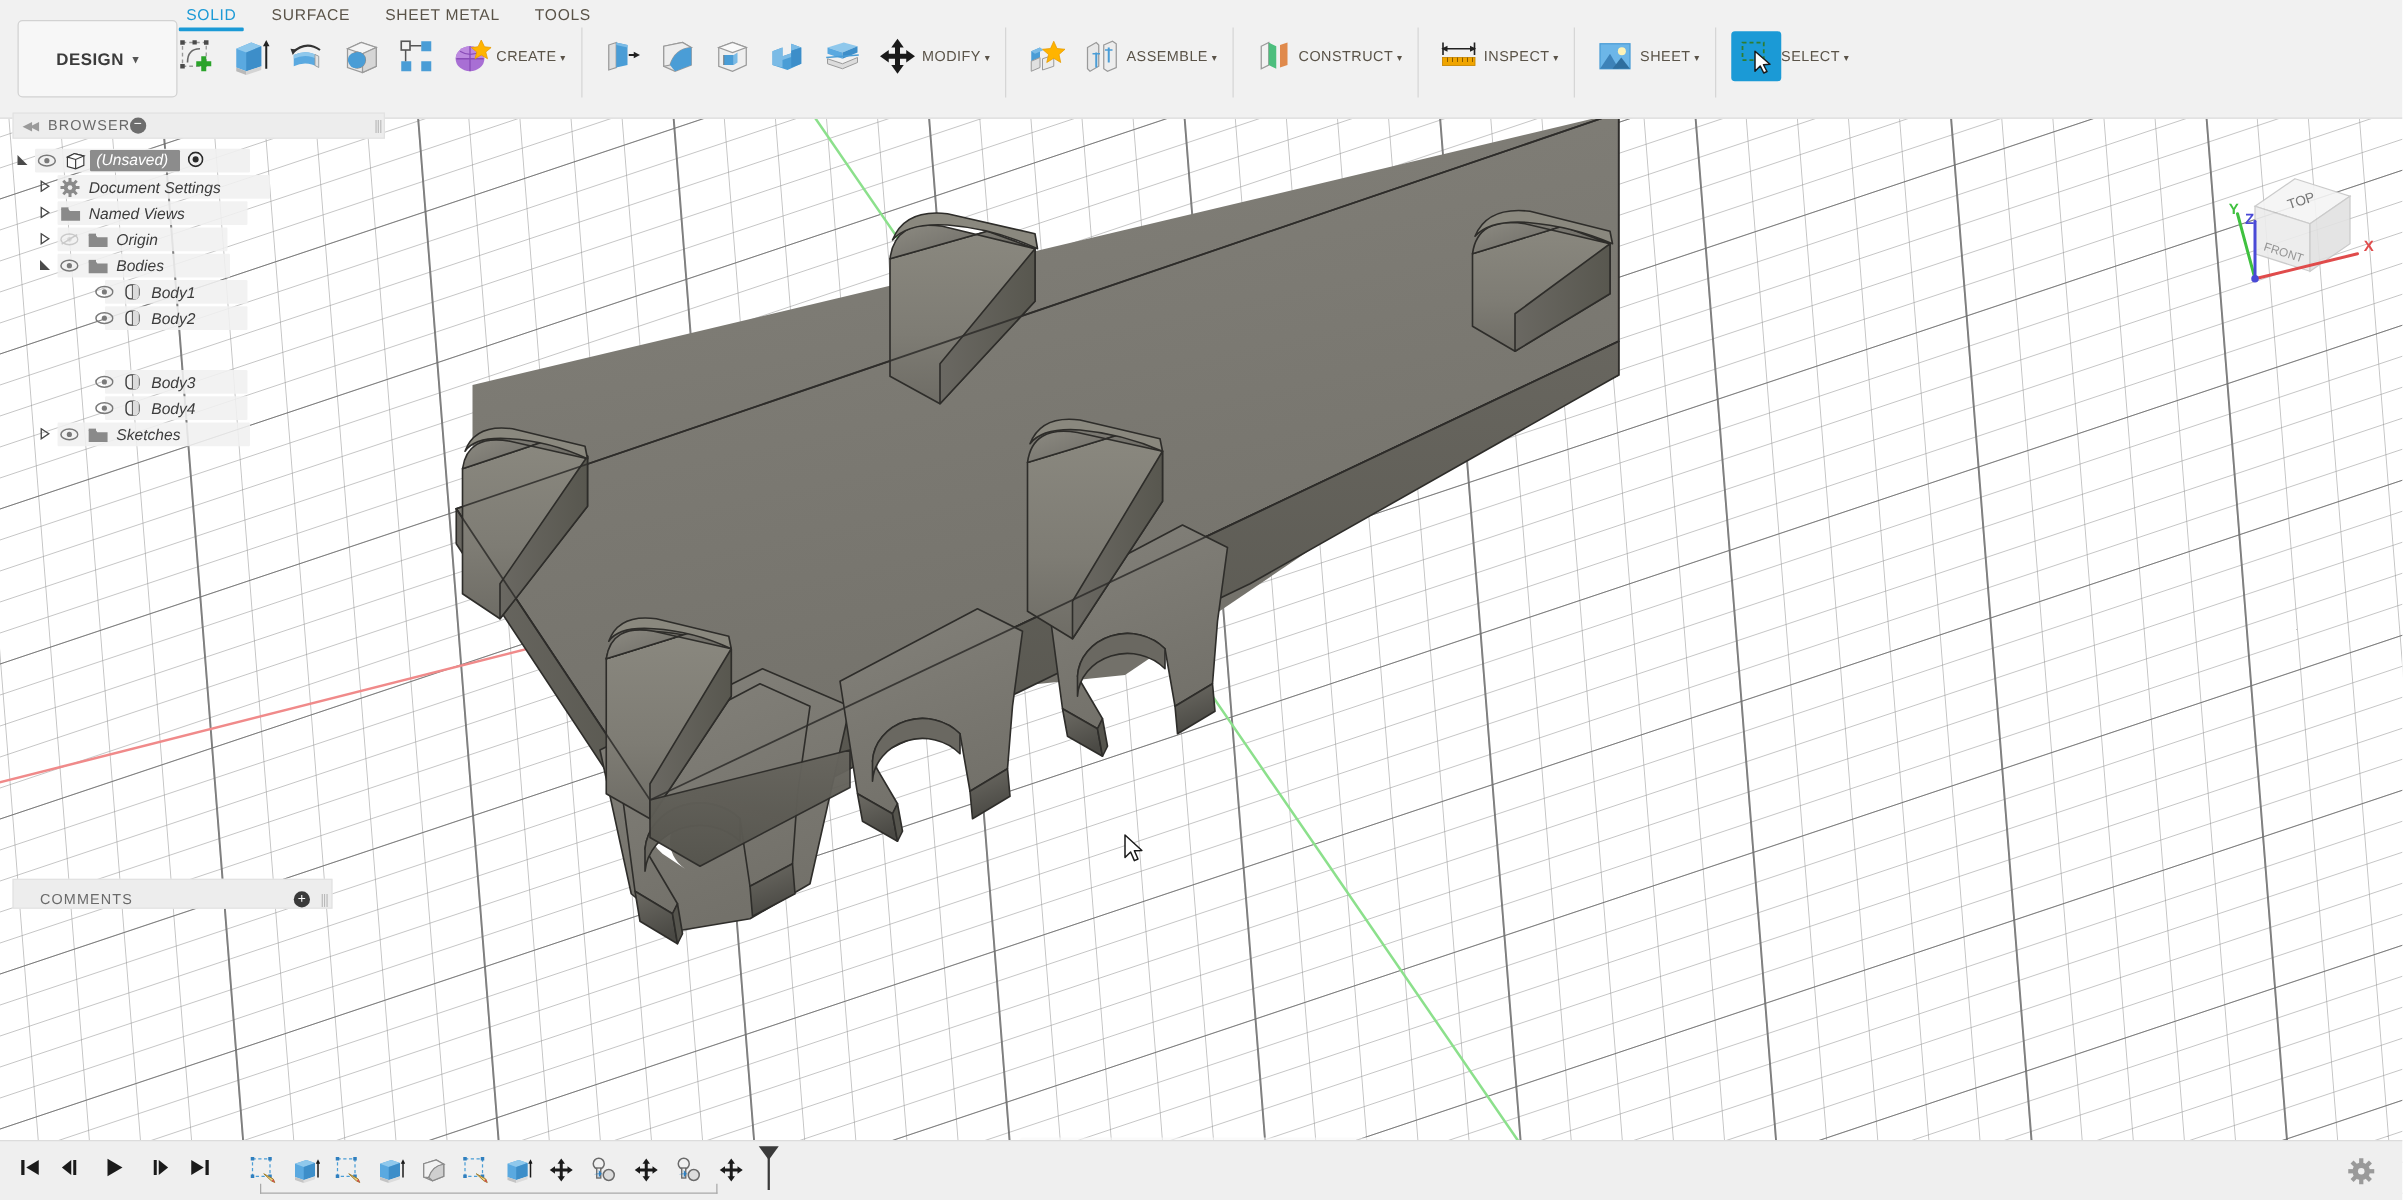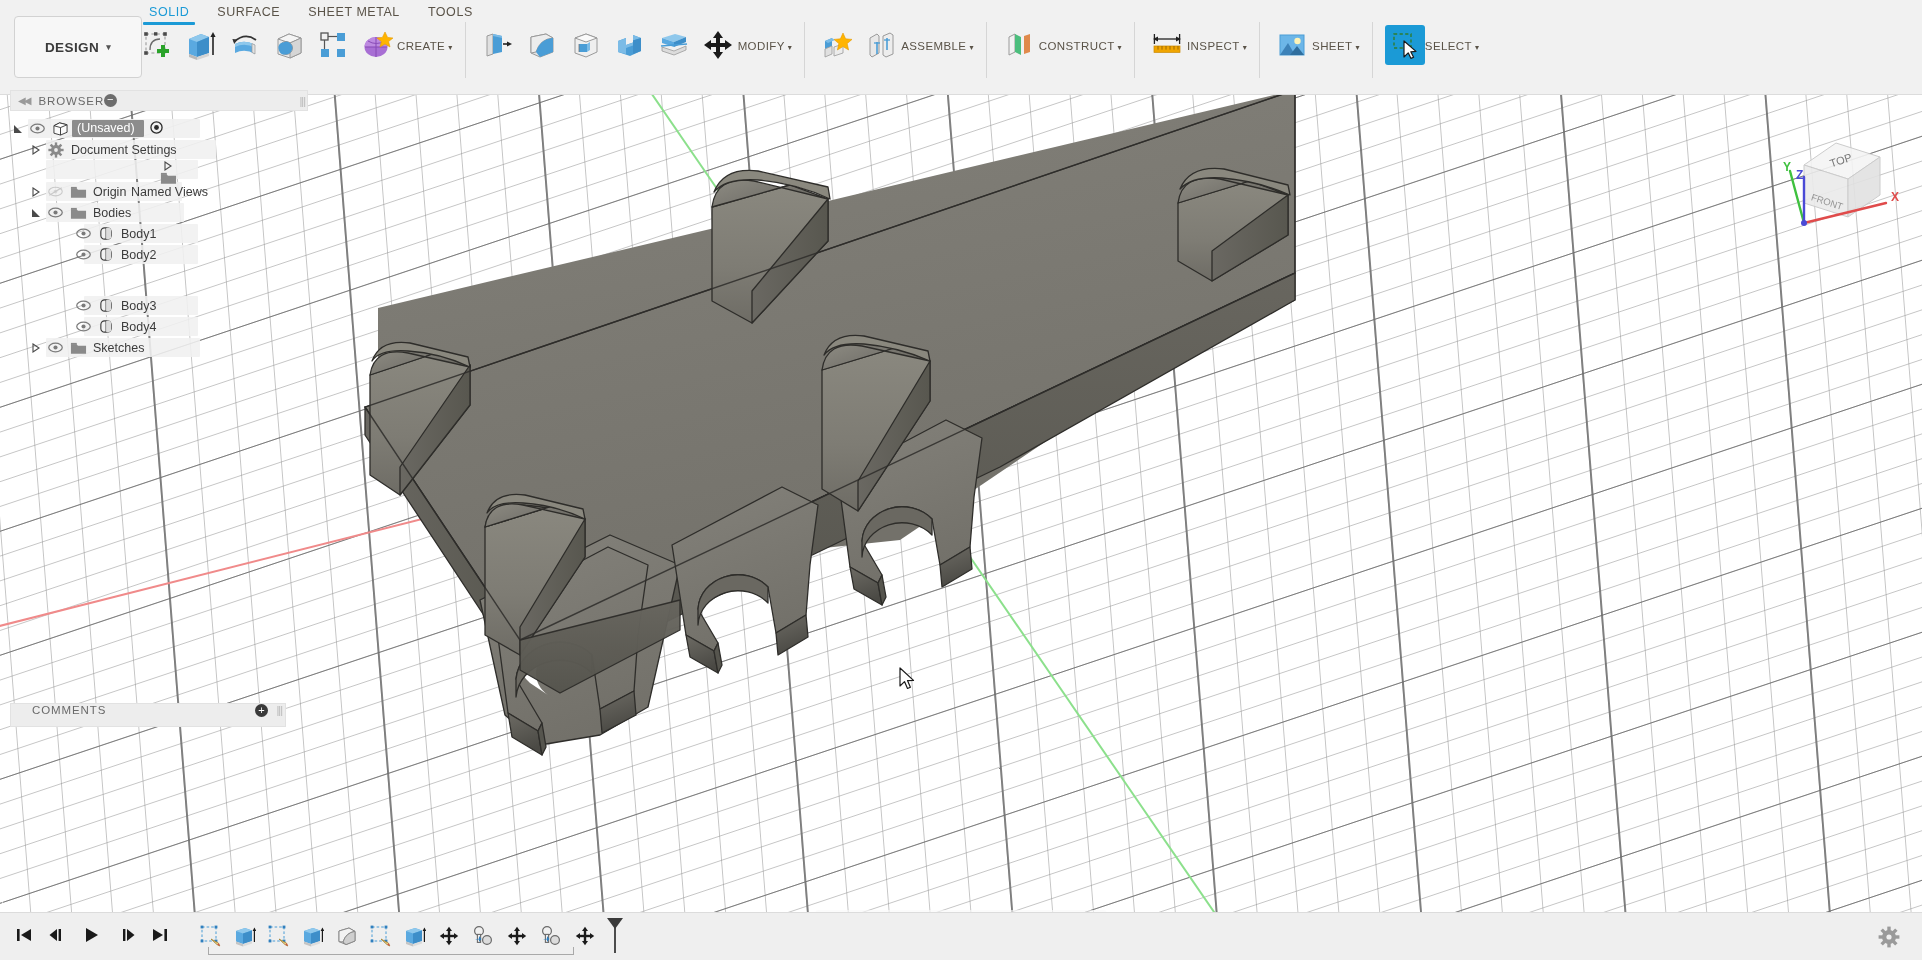--- a/index.html
+++ b/index.html
@@ -145,37 +145,37 @@
   #tree { padding-top: 7px; }
   .trow {
     display: flex; align-items: center; height: 21px;
     font-size: 12.5px; color: #3c3c3c; position: relative;
     cursor: pointer; white-space: nowrap;
   }
   .trow .hl {
     position: absolute; height: 19px; border-radius: 1px;
     background: rgba(240,240,240,.88); z-index: 0;
   }
-  .trow > * { position: relative; z-index: 1; }
+  .trow > * { position: relative; z-index: 1; font-style: italic; }
   .tri { width: 16px; text-align: center; color: #4a4a4a; font-size: 10px; }
   .tri.open svg, .tri.closed svg { display: inline-block; vertical-align: middle; }
   .eye { width: 22px; display: flex; align-items: center; justify-content: center; }
   .ico { width: 24px; display: flex; align-items: center; justify-content: center; }
   .tlabel { padding-left: 3px; }
   .root-label {
     background: #8c8c8c; color: #ffffff; padding: 1px 9px 2px 5px;
     border-radius: 1px; font-size: 12.5px;
   }
 
   
   #comments {
     position: absolute; left: 10px; top: 703px;
-    width: 276px; height: 24px;
+    width: 256px; height: 24px;
     background: #ededed; border: 1px solid #e2e2e2;
-    display: flex; align-items: flex-start;
+    display: flex; align-items: flex-end;
     font-size: 11.5px; color: #6a6a6a; letter-spacing: .9px;
   }
   #comments .lbl { margin-left: 21px; }
   #comments .plus {
     margin-left: auto; width: 13px; height: 13px; border-radius: 50%;
     background: #3a3a3a; color: #fff; font-size: 11px; line-height: 12px;
     text-align: center; margin-right: 8px; cursor: pointer;
   }
   #comments .grip { margin-right: 3px; color: #b9b9b9; font-size: 11px; letter-spacing:-1px; }
 
@@ -746,21 +746,21 @@
               <rect x="6.8" y="0.4" width="2.4" height="15.2" transform="rotate(45 8 8)"></rect>
               <rect x="0.4" y="6.8" width="15.2" height="2.4" transform="rotate(45 8 8)"></rect>
               <circle cx="8" cy="8" r="5"></circle>
             </g>
             <circle cx="8" cy="8" r="1.9" fill="#ededed"></circle>
           </svg>
         </span>
         <span class="tlabel">Document Settings</span>
       </div>
 
-      <div class="trow" style="padding-left:18px;flex-direction:column;">
+      <div class="trow" style="padding-left:18px;">
         <div class="hl" style="left:36px; width:152px;"></div>
         <span class="tri closed">
           <svg width="10" height="10" viewBox="0 0 10 10">
               <polygon points="2,1 8,5 2,9" fill="none" stroke="#4a4a4a" stroke-width="1.1"></polygon>
             </svg>
         </span>
         <span class="ico">
           <svg width="17" height="14" viewBox="0 0 18 14">
               <path d="M1,3 L7,3 L8.4,4.6 L17,4.6 L17,13 L1,13 Z" fill="#8a8a8a"></path>
               <rect x="1" y="1.6" width="6.2" height="2" fill="#8a8a8a"></rect>

